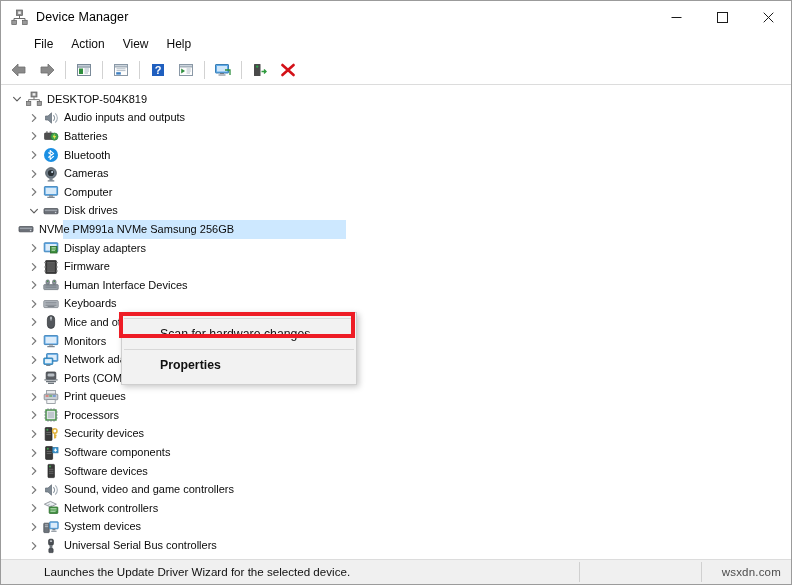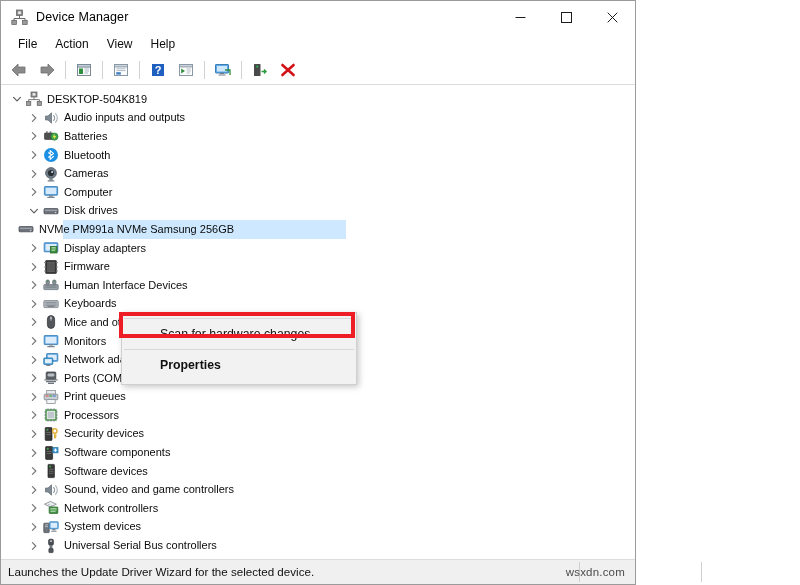--- a/index.html
+++ b/index.html
@@ -9,21 +9,21 @@
   }
   body {
     width: 800px;
     height: 585px;
     overflow: hidden;
     font-family: "Liberation Sans", sans-serif;
     -webkit-font-smoothing: antialiased;
   }
   #app {
     position: relative;
-    width: 636px;
+    width: 792px;
     height: 585px;
     background: #ffffff;
     border: 1px solid #9b9b9b;
     box-sizing: border-box;
     display: flex;
     flex-direction: column;
   }
 
   
   .titlebar {
@@ -63,21 +63,21 @@
     justify-content: center;
     color: #1b1b1b;
   }
 
   
   .menubar {
     height: 23px;
     min-height: 23px;
     display: flex;
     align-items: center;
-    padding-left: 8px;
+    padding-left: 24px;
     background: #ffffff;
     font-size: 12px;
     color: #0c0c0c;
   }
   .menu-item {
     padding: 3px 9px 4px 9px;
     line-height: 14px;
   }
 
   
@@ -217,20 +217,21 @@
     border-top: 1px solid #dcdcdc;
     display: flex;
     align-items: center;
     position: relative;
     font-size: 11.6px;
     color: #101010;
   }
   .status-text {
     padding-left: 7px;
     line-height: 14px;
+    margin-left: 36px;
   }
   .status-sep {
     position: absolute;
     left: 578px;
     top: 2px;
     width: 1px;
     height: 20px;
     background: #d0d0d0;
   }
   .status-sep2 {

